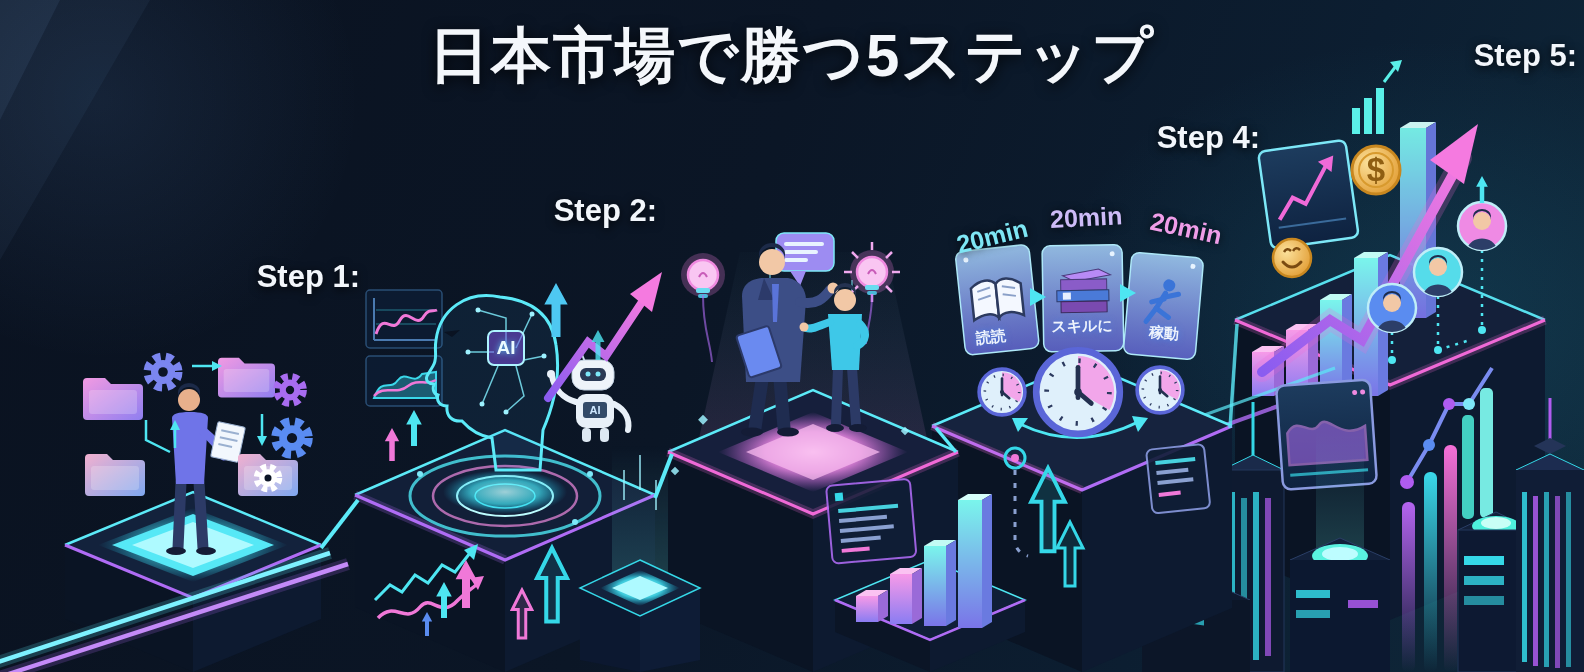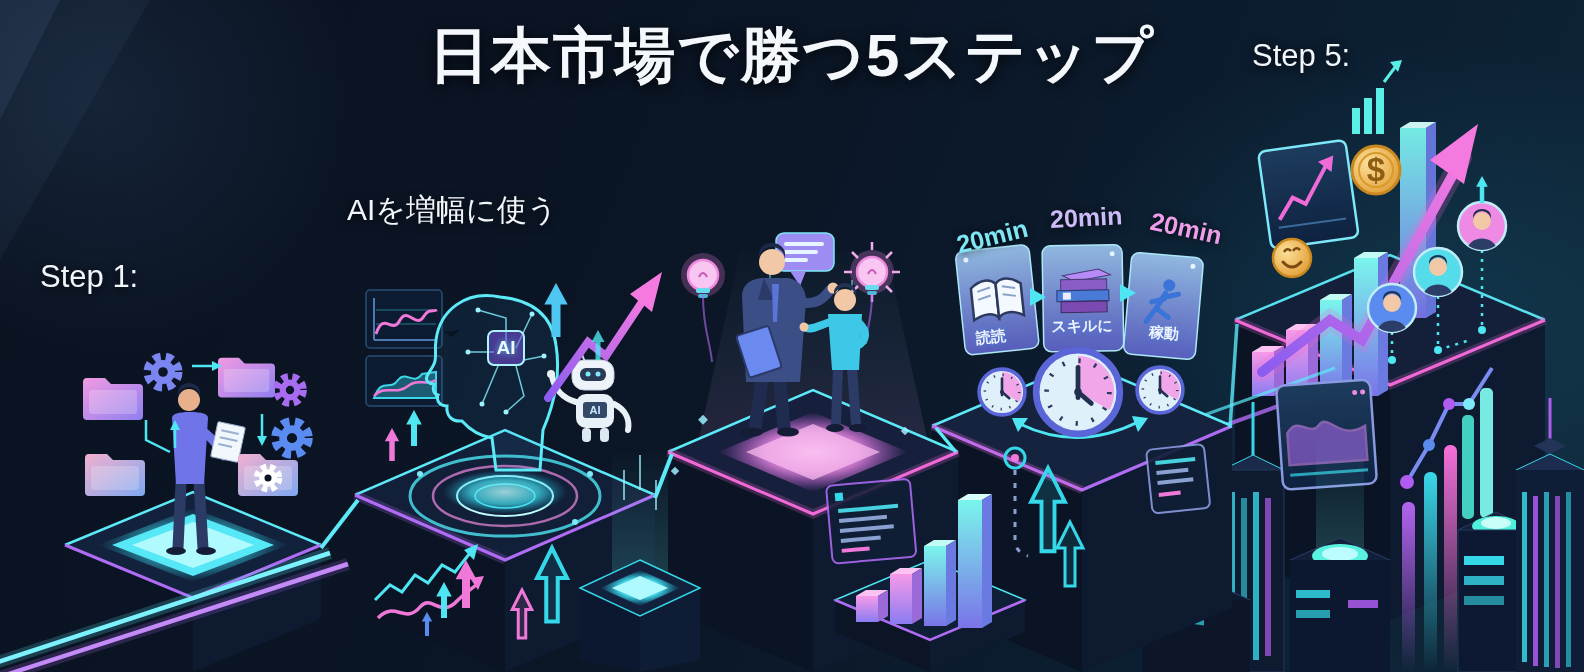--- a/index.html
+++ b/index.html
@@ -6,21 +6,21 @@
   .canvas{position:relative;width:1584px;height:672px;overflow:hidden;
     background:linear-gradient(112deg,#0a1220 0%,#0b1626 45%,#0c1e31 75%,#0f283a 100%);
     font-family:"Liberation Sans","DejaVu Sans",sans-serif;}
   .glowR{position:absolute;right:-220px;top:40px;width:760px;height:560px;border-radius:50%;
     background:radial-gradient(closest-side,rgba(34,140,170,0.20),rgba(34,140,170,0));}
   .glowL{position:absolute;left:-160px;top:-160px;width:520px;height:520px;border-radius:50%;
     background:radial-gradient(closest-side,rgba(120,180,255,0.10),rgba(0,0,0,0));}
   .scene{position:absolute;left:0;top:0;}
   .title{position:absolute;left:0;right:0;top:16px;text-align:center;color:#f4f7fb;
     font-size:60px;font-weight:800;letter-spacing:2px;text-shadow:0 3px 14px rgba(0,0,0,.85);}
-  .step-label{position:absolute;text-align:left;color:#f2f6fb;font-weight:400;line-height:1.2;
+  .step-label{position:absolute;text-align:right;color:#f2f6fb;font-weight:700;line-height:1.2;
     text-shadow:0 2px 10px rgba(0,0,0,.85);}
   .step-label .sl{display:block;font-size:31px;}
   .step-label .sn{display:block;font-size:30px;}
   .s1{left:40px;top:258px;width:320px;}
   .s2{left:347px;top:192px;width:310px;}
   .s3{left:650px;top:146px;width:310px;}
   .s4{left:945px;top:119px;width:315px;}
   .s5{left:1252px;top:37px;width:325px;}
   .min-label{position:absolute;font-size:25px;font-weight:700;text-shadow:0 1px 8px rgba(0,0,0,.7);}
   .m1{left:956px;top:222px;color:#7ee6f4;transform:rotate(-14deg);}
@@ -639,23 +639,24 @@
       <line x1="1230" y1="428" x2="1237" y2="324" stroke="#5ceaf8" stroke-width="3.5" opacity="0.8"></line>
     </g>
   </svg>
 
   <div class="title">日本市場で勝つ5ステップ</div>
 
   <div class="step-label s1">
     <span class="sl">Step 1:</span>
   </div>
   <div class="step-label s2">
-    <span class="sn">AIを増幅に使う</span>
+    <span class="sl">Step 2:</span>
   </div>
   <div class="step-label s4">
+    <span class="sl">Step 4:</span>
   </div>
   <div class="step-label s5">
     <span class="sl">Step 5:</span>
   </div>
 
   <div class="min-label m1">20min</div>
   <div class="min-label m2">20min</div>
   <div class="min-label m3">20min</div>
 
   <div class="card-caption c1">読読</div>

